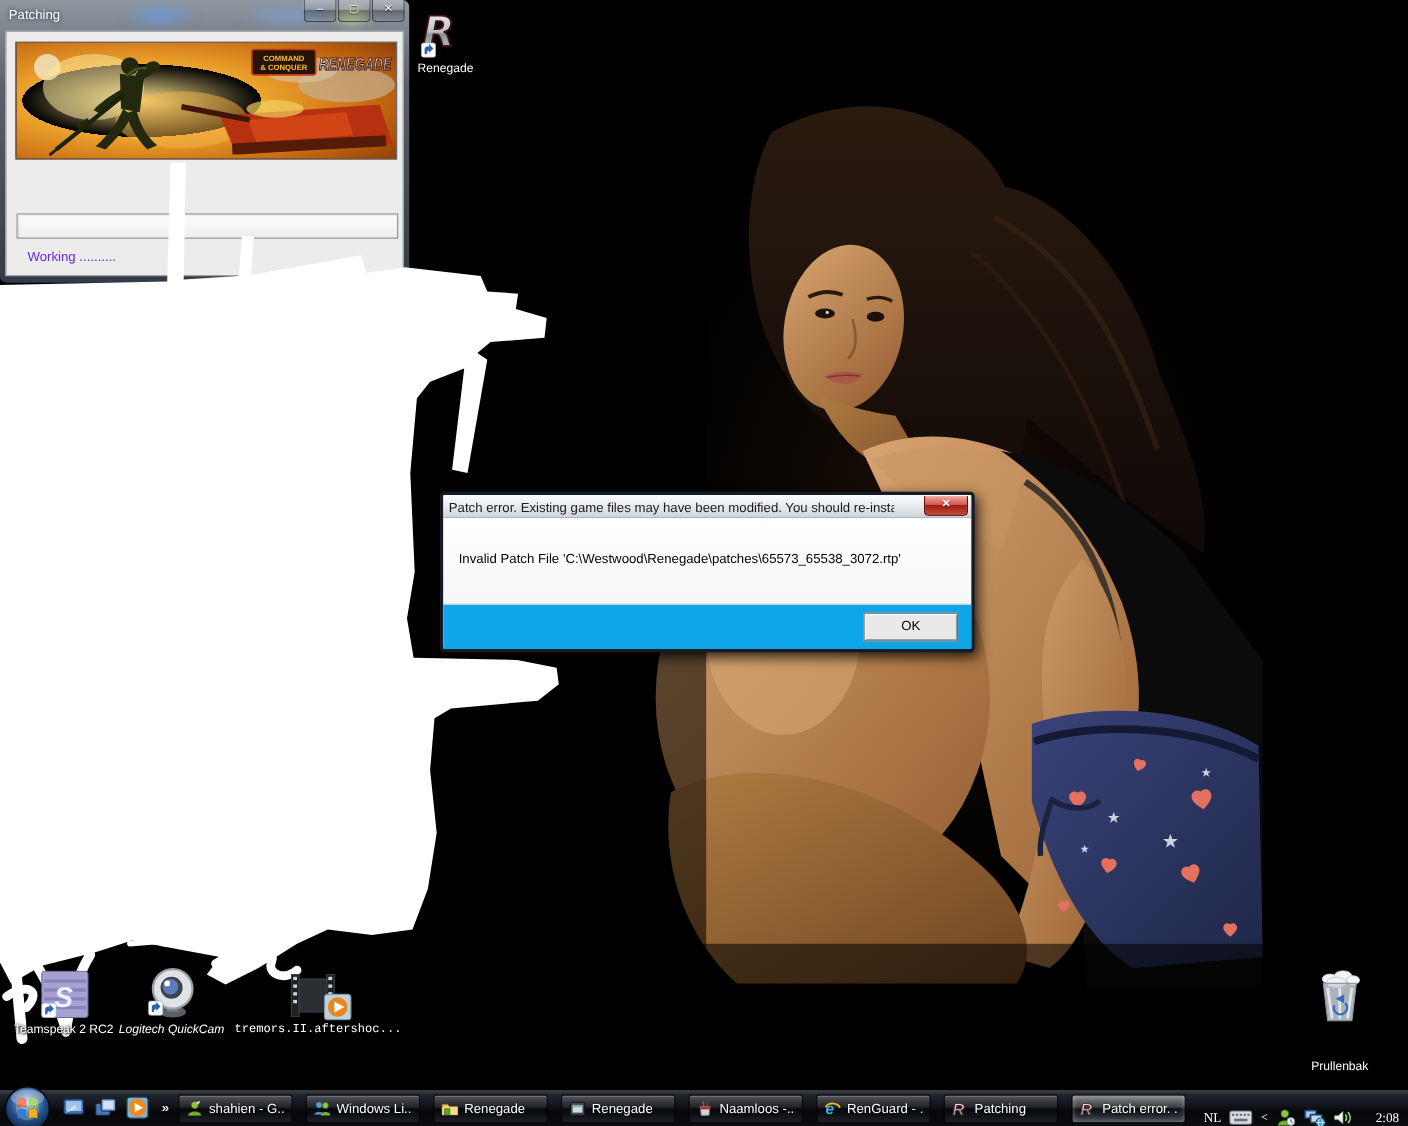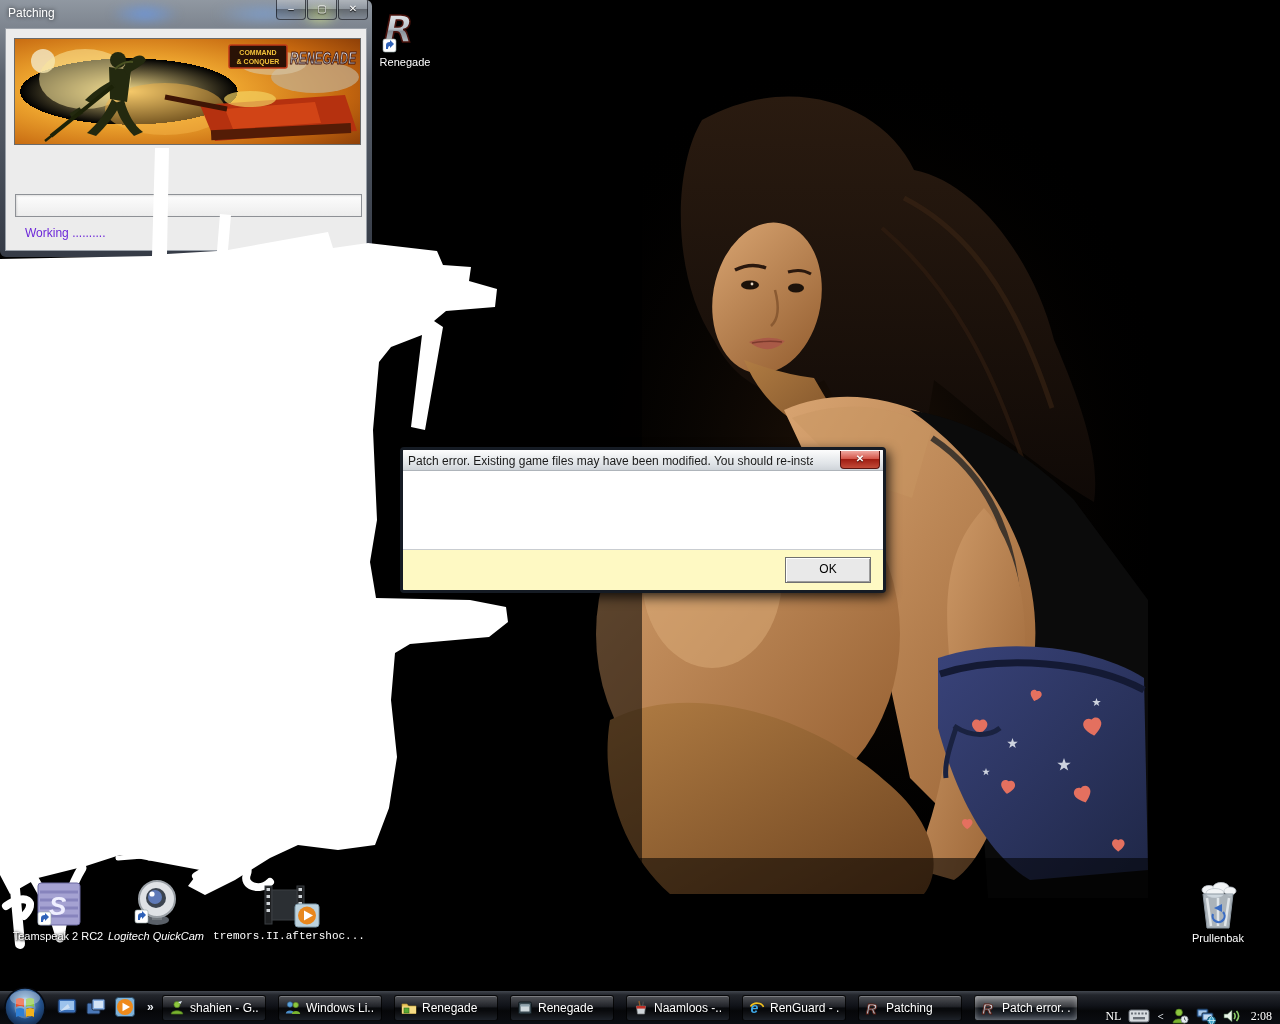--- a/index.html
+++ b/index.html
@@ -39,21 +39,21 @@
   #error-dialog{left:400px;top:447px;width:486px;height:146px;border:3px solid #151b24;border-radius:4px;
     box-sizing:border-box;background:#fff;box-shadow:3px 4px 12px rgba(0,0,0,.8),inset 0 -2px 0 #4a7aaa;overflow:hidden;}
   #error-titlebar{left:0;top:0;width:100%;height:21px;background:linear-gradient(180deg,#fdfdfd,#dfe3e7 70%,#cfd4d9);
     border-bottom:1px solid #aeb4ba;box-sizing:border-box;}
   #error-title{left:5px;top:4px;font-size:12px;color:#1a1a1a;white-space:nowrap;overflow:hidden;width:405px;}
   #error-close{right:3px;top:1px;width:38px;height:17px;border:1px solid #5a1410;border-radius:0 0 4px 4px;border-top:none;
     background:linear-gradient(180deg,#f0a8a0,#d4574a 45%,#a01d12 50%,#c24a38);
     color:#fff;font-size:10px;font-weight:bold;text-align:center;line-height:16px;text-shadow:0 1px 1px rgba(0,0,0,.6);}
   #error-body{left:0;top:21px;width:100%;height:78px;background:linear-gradient(180deg,#ffffff,#f6f7f8);}
   #error-message{left:14px;top:30px;font-size:12px;color:#000;}
-  #error-footer{left:0;top:99px;width:100%;height:53px;background:#fef9c3;border-top:1px solid #c9cdd1;box-sizing:border-box;}
+  #error-footer{left:0;top:99px;width:100%;height:53px;background:#0ea5e9;border-top:1px solid #c9cdd1;box-sizing:border-box;}
   #ok-button{right:12px;top:7px;width:84px;height:24px;background:#e9e9e9;border:1px solid #707070;
     box-shadow:inset 1px 1px 0 #ffffff,inset -1px -1px 0 #9c9c9c;font-size:12px;color:#000;
     text-align:center;line-height:22px;}
 
   
   #paint-overlay{left:0;top:0;width:1280px;height:1024px;pointer-events:none;}
 
   
   #taskbar{left:0;top:990px;width:1280px;height:34px;
     background:linear-gradient(180deg,#42474f 0%,#23262c 12%,#101218 45%,#060709 60%,#0b0d12 100%);
@@ -65,21 +65,21 @@
   .taskbtn{top:4px;width:104px;height:26px;border:1px solid rgba(0,0,0,.85);border-radius:3px;
     background:linear-gradient(180deg,rgba(255,255,255,.22),rgba(255,255,255,.07) 45%,rgba(0,0,0,.30) 50%,rgba(90,100,115,.25));
     box-shadow:inset 0 1px 0 rgba(255,255,255,.25);display:flex;align-items:center;gap:5px;padding:0 6px;box-sizing:border-box;}
   .taskbtn.active{background:linear-gradient(180deg,rgba(255,255,255,.45),rgba(255,255,255,.18) 45%,rgba(20,26,34,.35) 50%,rgba(140,155,175,.40));
     box-shadow:inset 0 0 6px rgba(255,255,255,.35);}
   .taskbtn .tlabel{color:#fff;font-size:12px;text-shadow:0 1px 2px #000;white-space:nowrap;overflow:hidden;}
   .taskbtn .ticon{width:16px;height:16px;flex:0 0 16px;}
   #tray{right:4px;top:0;height:50px;display:flex;align-items:center;gap:7px;font-family:Liberation Serif, serif;}
   #tray-lang{color:#fff;font-size:12px;text-shadow:0 1px 1px #000;}
   #tray-chevron{color:#dfe4ea;font-size:11px;font-weight:bold;text-shadow:0 1px 1px #000;}
-  #tray-clock{color:#fff;font-size:12px;text-shadow:0 1px 1px #000;margin-left:3px;margin-right:4px;}
+  #tray-clock{color:#fff;font-size:12px;text-shadow:0 1px 1px #000;margin-left:14px;margin-right:4px;}
 </style>
 </head>
 <body>
 
 <svg width="0" height="0" style="position:absolute">
   <defs>
     <linearGradient id="gMetal" x1="0" y1="0" x2="0" y2="1">
       <stop offset="0" stop-color="#f6f7f8"></stop>
         <stop offset=".5" stop-color="#b9c0c8"></stop>
       <stop offset=".55" stop-color="#8a9199"></stop>
@@ -251,20 +251,23 @@
       <div class="abs" id="patch-progress"></div>
       <div class="abs" id="patch-status">Working ..........</div>
     </div>
   </div>
 
   <div class="abs" id="error-dialog">
     <div class="abs" id="error-titlebar">
       <div class="abs" id="error-title">Patch error.  Existing game files may have been modified.  You should re-install t...</div>
       <div class="abs" id="error-close">✕</div>
     </div>
+    <div class="abs" id="error-body">
+      <div class="abs" id="error-message">Invalid Patch File 'C:\Westwood\Renegade\patches\65573_65538_3072.rtp'</div>
+    </div>
     <div class="abs" id="error-footer">
       <div class="abs" id="ok-button">OK</div>
     </div>
   </div>
 
   <div class="abs" id="paint-overlay">
     <svg width="1280" height="1024" viewBox="0 0 1280 1024">
       <path fill="#ffffff" d="M0,875 L0,259 L152,256 L155,148 L169,148 L167,254 L217,251 L220,214 L231,215 L228,250
         L328,232 L333,248 L368,243 L437,251 L443,265 L471,267 L469,281 L497,289 L495,307 L446,311 L434,321 L443,327
         L425,430 L411,427 L422,335 L391,347 L379,362 L373,430 L377,520 L370,562 L376,598 L470,600 L506,607 L508,622
@@ -334,21 +337,21 @@
       </g>
       <g>
         <rect x="38" y="20" width="24" height="23" rx="3" fill="#bcd2de" stroke="#7d98a8"></rect>
         <circle cx="50" cy="31.5" r="9" fill="#e8871e"></circle>
         <path d="M47,26.5 L56,31.5 L47,36.5 Z" fill="#fff"></path>
       </g>
     </svg>
     <div class="dlabel">tremors.II.aftershoc...</div>
   </div>
 
-  <div class="abs dicon" style="left:1184px;top:882px;width:68px;">
+  <div class="abs dicon" style="left:1184px;top:882px;width:68px;gap:32px;">
     <svg width="42" height="48" viewBox="0 0 42 48">
       <g fill="#f2f4f6" stroke="#c2c8ce" stroke-width=".8">
         <ellipse cx="12" cy="8" rx="7" ry="4.5"></ellipse>
           <ellipse cx="24" cy="5.5" rx="8" ry="5"></ellipse>
         <ellipse cx="33" cy="9" rx="6" ry="4"></ellipse>
           <ellipse cx="18" cy="11" rx="9" ry="4.5"></ellipse>
       </g>
       <path d="M6,12 L36,12 L32,46 L10,46 Z" fill="#c9d2da" opacity=".85"></path>
       <path d="M6,12 L36,12 L32,46 L10,46 Z" fill="none" stroke="#8d98a2"></path>
       <path d="M10,16 L14,44 M21,16 L21,44 M32,16 L28,44" stroke="#eef2f5" stroke-width="2.5" opacity=".8"></path>

